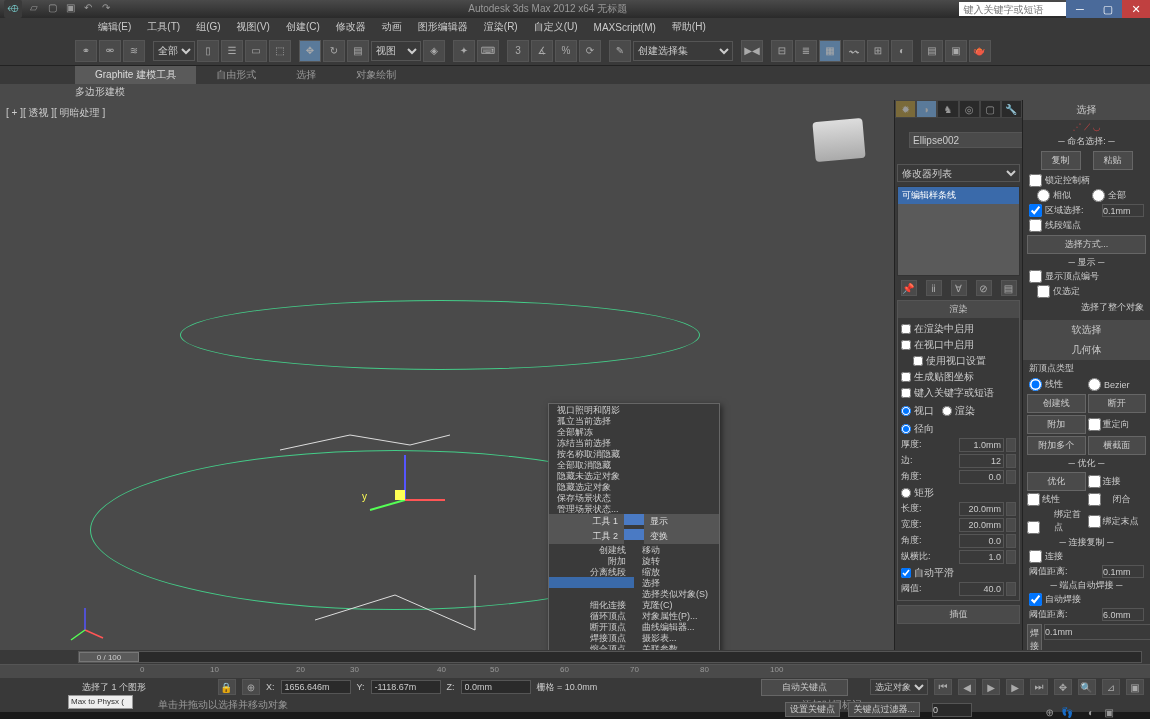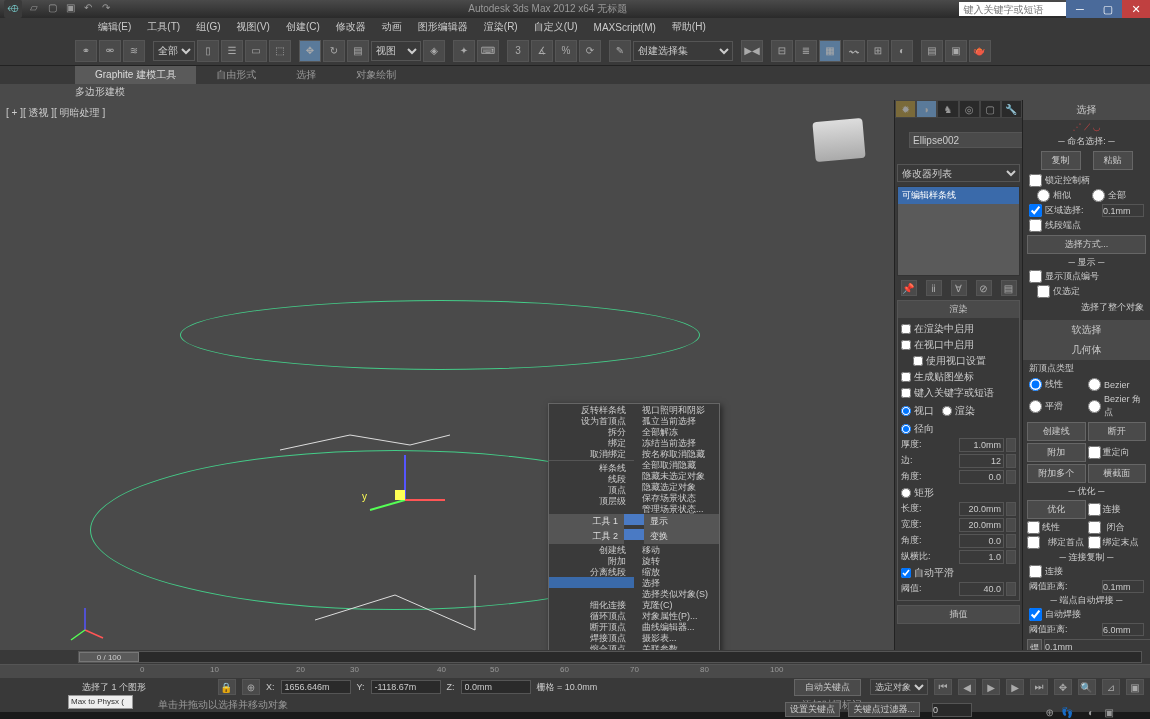--- a/index.html
+++ b/index.html
@@ -199,32 +199,20 @@
       </g>
       <g transform="translate(85,530)">
         <line x1="0" y1="0" x2="0" y2="-22" stroke="#55f" stroke-width="1.5"></line>
         <line x1="0" y1="0" x2="18" y2="8" stroke="#f55" stroke-width="1.5"></line>
         <line x1="0" y1="0" x2="-14" y2="10" stroke="#5f5" stroke-width="1.5"></line>
       </g>
     </svg>
 
     <div class="contextmenu" style="top:303px;left:548px">
       <div class="mcol">
-        <div class="mleft">
-          <div class="mitem">反转样条线</div>
-          <div class="mitem">设为首顶点</div>
-          <div class="mitem">拆分</div>
-          <div class="mitem">绑定</div>
-          <div class="mitem">取消绑定</div>
-          <div class="msep"></div>
-          <div class="mitem">样条线</div>
-          <div class="mitem">线段</div>
-          <div class="mitem">顶点</div>
-          <div class="mitem">顶层级</div>
-        </div>
         <div class="mright">
           <div class="mitem" style="display:flex;justify-content:space-between">视口照明和阴影</div>
           <div class="mitem">孤立当前选择</div>
           <div class="mitem">全部解冻</div>
           <div class="mitem">冻结当前选择</div>
           <div class="mitem">按名称取消隐藏</div>
           <div class="mitem">全部取消隐藏</div>
           <div class="mitem">隐藏未选定对象</div>
           <div class="mitem">隐藏选定对象</div>
           <div class="mitem">保存场景状态</div>
@@ -428,26 +416,20 @@
 
     <div class="sphdr" style="margin-top:4px">软选择</div>
     <div class="sphdr">几何体</div>
     <div style="color:#ccc;font-size:9px;padding:2px 6px">新顶点类型</div>
     <div class="sprow">
         <input type="radio" checked="" style="">
         <label>线性</label>
         <input type="radio" style="">
         <label>Bezier</label>
       </div>
-    <div class="sprow">
-        <input type="radio" style="">
-        <label>平滑</label>
-        <input type="radio" style="">
-        <label>Bezier 角点</label>
-      </div>
     <div style="display:grid;grid-template-columns:1fr 1fr;gap:2px;padding:2px 4px">
       <div class="panelbtn" style="margin:0">创建线</div>
       <div class="panelbtn" style="margin:0">断开</div>
       <div class="panelbtn" style="margin:0">附加</div>
       <div style="display:flex;align-items:center;gap:2px">
           <input type="checkbox" style="">
           <label style="color:#ccc;font-size:9px">重定向</label>
         </div>
       <div class="panelbtn" style="margin:0">附加多个</div>
       <div class="panelbtn" style="margin:0">横截面</div>
@@ -456,25 +438,25 @@
     <div style="display:grid;grid-template-columns:1fr 1fr;gap:2px;padding:2px 4px">
       <div class="panelbtn" style="margin:0">优化</div>
       <div style="display:flex;align-items:center;gap:2px">
           <input type="checkbox" style="">
           <label style="color:#ccc;font-size:9px">连接</label>
         </div>
       <div style="display:flex;align-items:center;gap:2px">
           <input type="checkbox" style="">
           <label style="color:#ccc;font-size:9px">线性</label>
         </div>
-      <div style="display:flex;gap:6px">
+      <div style="display:flex;gap:12px">
           <input type="checkbox" style="">
           <label style="color:#ccc;font-size:9px">闭合</label>
         </div>
-      <div style="display:flex;align-items:flex-end;gap:8px">
+      <div style="display:flex;align-items:flex-end;gap:14px">
           <input type="checkbox" style="">
           <label style="color:#ccc;font-size:9px">绑定首点</label>
         </div>
       <div style="display:flex;align-items:center;gap:2px">
           <input type="checkbox" style="">
           <label style="color:#ccc;font-size:9px">绑定末点</label>
         </div>
     </div>
     <div style="color:#ccc;text-align:center;font-size:9px">─ 连接复制 ─</div>
     <div class="sprow">
@@ -527,21 +509,21 @@
   <div class="pbtn">🔒</div>
   <div class="pbtn">⊕</div>
   <span class="seg">X:</span>
     <input value="1656.646m" style="">
   <span class="seg">Y:</span>
     <input value="-1118.67m" style="">
   <span class="seg">Z:</span>
     <input value="0.0mm" style="">
   <span class="seg">栅格 = 10.0mm</span>
   <div style="flex:1"></div>
-  <div class="panelbtn" style="margin:3px;padding:1px 10px">自动关键点</div>
+  <div class="panelbtn" style="margin:16px;padding:1px 20px">自动关键点</div>
   <select style="background:#3a3a3a;color:#ccc;border:1px solid #555;height:16px;font-size:9px"><option>选定对象</option></select>
   <div class="pbtn">⏮</div>
   <div class="pbtn">◀</div>
   <div class="pbtn">▶</div>
   <div class="pbtn">▶</div>
   <div class="pbtn">⏭</div>
   <div class="pbtn">✥</div>
   <div class="pbtn">🔍</div>
   <div class="pbtn">⊿</div>
   <div class="pbtn">▣</div>

